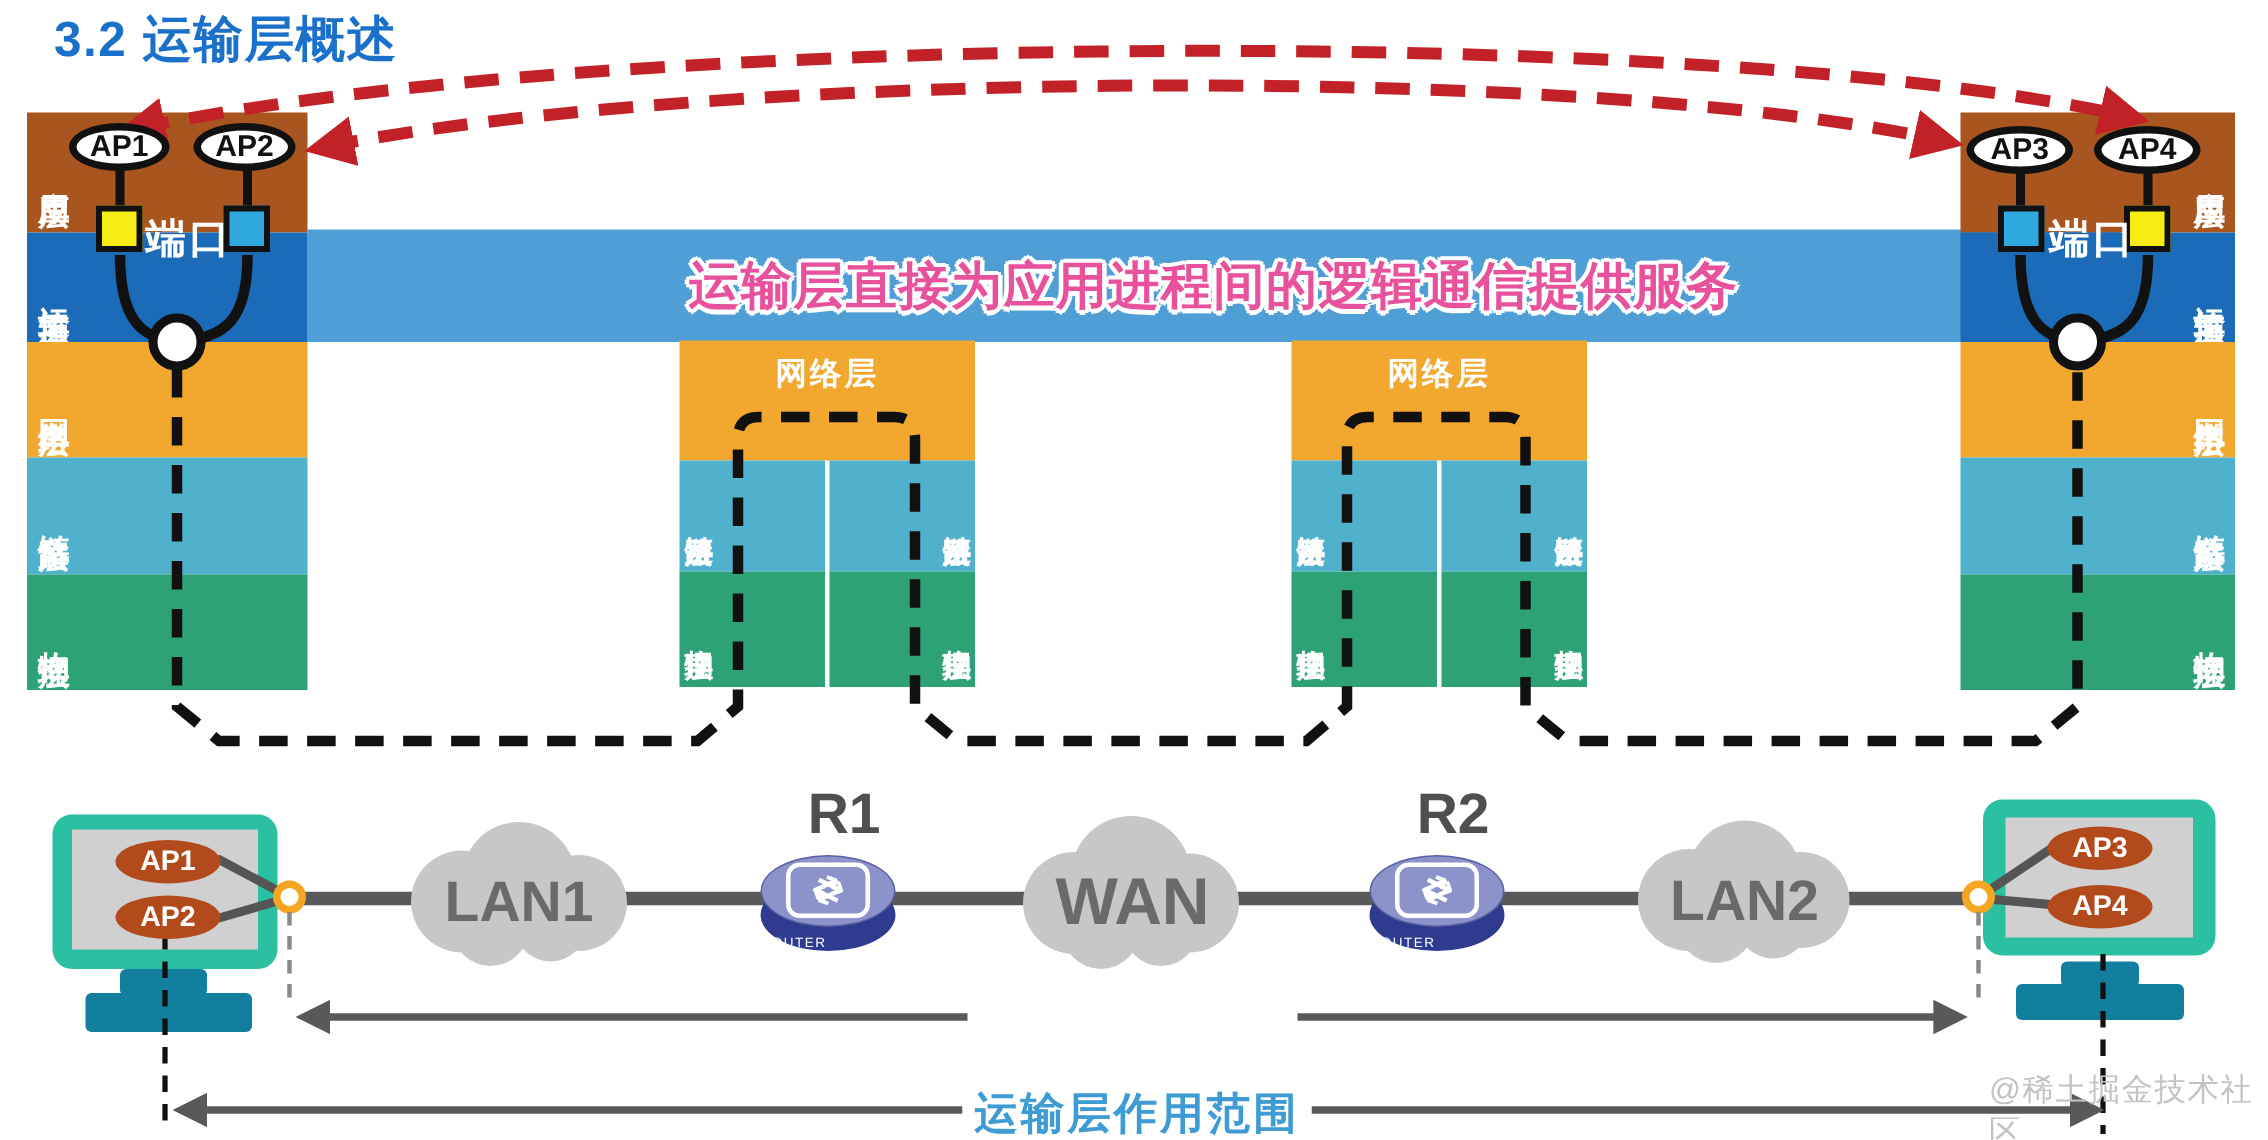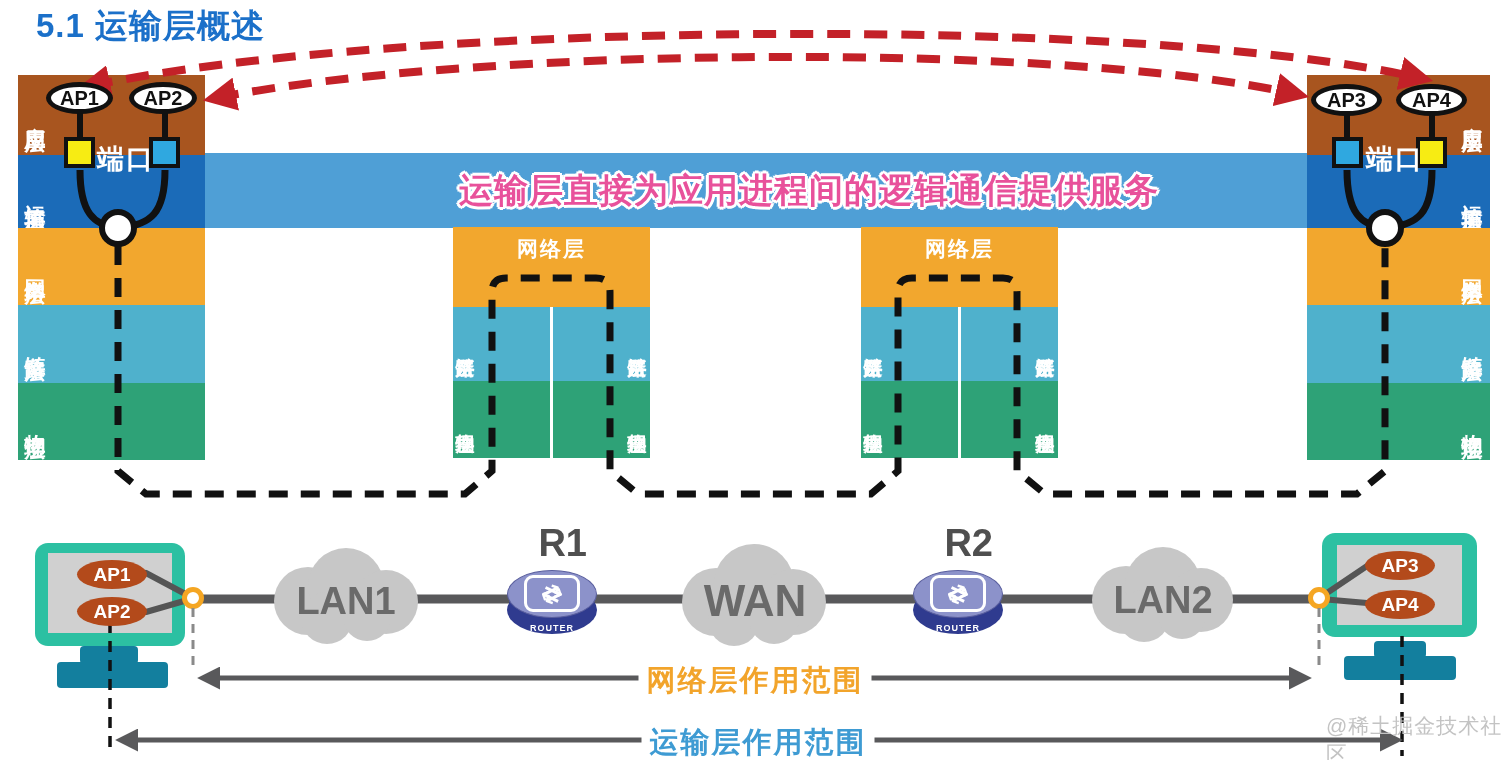--- a/index.html
+++ b/index.html
@@ -65,40 +65,40 @@
   .rbase { position:absolute; left:0; top:16px; width:90px; height:48px;
            background:var(--c-router_dark); border-radius:50%; }
   .rtop  { position:absolute; left:0; top:0; width:90px; height:48px;
            background:var(--c-router_light); border-radius:50%; border:1px solid #5a5f9e; }
   .rframe{ position:absolute; left:17px; top:5px; width:56px; height:37px;
            border:3px solid #fff; border-radius:9px; }
   .rarr  { position:absolute; left:0; top:2px; width:90px; height:44px; text-align:center;
            color:#fff; font-weight:bold; font-size:24px; line-height:44px; }
   .rarr1 { transform:rotate(-26deg); }
   .rarr2 { transform:rotate(26deg); }
-  .rcap  { position:absolute; bottom:1px; width:100%; text-align:center; color:#fff;
-           font-weight:bold; font-size:9px; letter-spacing:1px; }
+  .rcap  { position:absolute; bottom:1px; width:100%; text-align:left; color:#fff;
+           font-weight:normal; font-size:9px; letter-spacing:1px; }
   .rlabel{ position:absolute; width:70px; text-align:right; font-size:38px; font-weight:bold;
            color:#4F4F4F; z-index:6; }
 
   
   .scopelab { position:absolute; transform:translateX(-50%); font-weight:bold; font-size:29px;
               background:#fff; padding:0 8px; z-index:6; letter-spacing:2px; white-space:nowrap; }
   .scope-net { color:var(--c-network_text); }
   .scope-tra { color:var(--c-transport_text); }
 
   .watermark { position:absolute; left:1326px; top:712px; font-size:21px; color:#C3C3C3;
                z-index:7; letter-spacing:1px; }
 </style>
 </head>
 <body>
 
 <div id="canvas">
 
-  <div class="title">5.1 运输层概述</div>
+  <div class="title">3.2 运输层概述</div>
 
   <div class="banner">
     <span class="banner-text">运输层直接为应用进程间的逻辑通信提供服务</span>
   </div>
 
   <div class="stack stack-left" style="left:18px;width:187px;">
     <div class="band b-app">
       <span class="vlab">应用层</span>
     </div>
     <div class="band b-tra">
@@ -291,18 +291,17 @@
   <div class="rlabel" style="left:923px;top:522px;">R2</div>
   <div class="router" style="left:913px;top:570px;">
     <div class="rbase"></div>
     <div class="rtop"></div>
     <div class="rframe"></div>
     <div class="rarr rarr1">⇄</div>
     <div class="rarr rarr2">⇄</div>
     <div class="rcap">ROUTER</div>
   </div>
 
-  <div class="scopelab scope-net" style="left:755px;top:661px;">网络层作用范围</div>
   <div class="scopelab scope-tra" style="left:758px;top:723px;">运输层作用范围</div>
 
   <div class="watermark">@稀土掘金技术社区</div>
 
 </div>
 
 </body></html>

